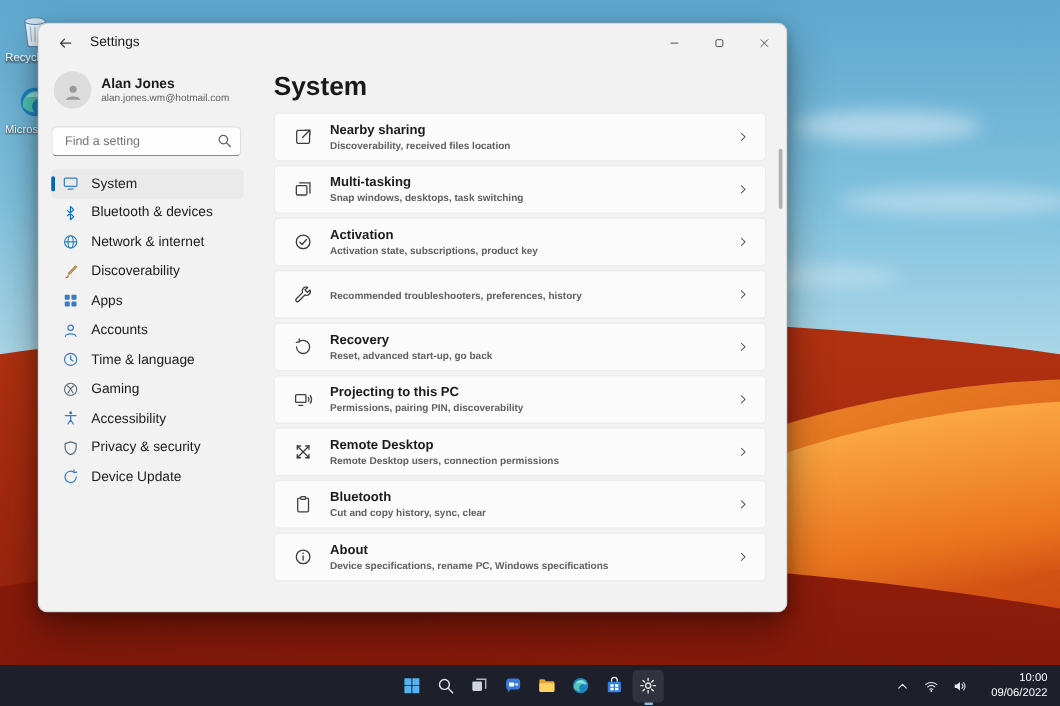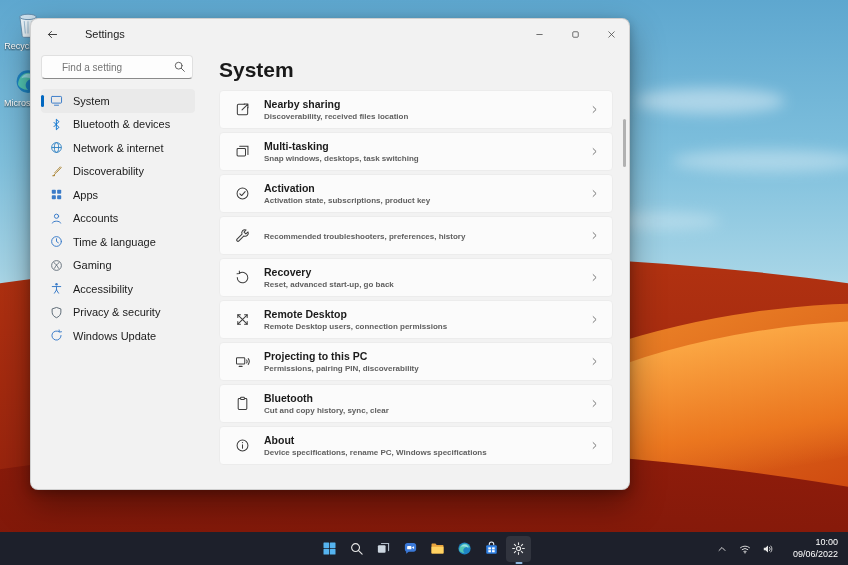--- a/index.html
+++ b/index.html
@@ -32,38 +32,38 @@
   .desk-label{max-width:48px;font-size:9px;color:#fff;text-shadow:0 1px 2px rgba(0,0,0,.85);
     white-space:nowrap;overflow:hidden;text-overflow:ellipsis;}
 
   
   .window{position:absolute;left:30px;top:18px;width:600px;height:472px;z-index:5;
     background:#f2f2f2;border-radius:8px;border:1px solid rgba(0,0,0,.14);overflow:hidden;
     box-shadow:0 14px 34px rgba(0,0,0,.38),0 3px 10px rgba(0,0,0,.22);}
   .titlebar{height:30px;display:flex;align-items:center;padding-left:8px;}
   .back-btn{width:26px;height:24px;display:flex;align-items:center;justify-content:center;color:#3c3c3c;border-radius:4px;}
   .back-btn svg{width:13px;height:13px;}
-  .win-title{font-size:11px;color:#1c1c1c;margin-left:20px;}
+  .win-title{font-size:11px;color:#1c1c1c;margin-left:7px;}
   .controls{margin-left:auto;display:flex;height:100%;}
   .ctrl{width:36px;height:100%;display:flex;align-items:center;justify-content:center;color:#454545;}
   .ctrl svg{width:11px;height:11px;}
 
   .window-body{display:flex;height:calc(100% - 30px);}
 
   
   .sidebar{width:172px;flex-shrink:0;padding:6px 8px 0 10px;}
   .user{display:flex;align-items:center;gap:8px;padding:2px 2px;margin-bottom:12px;border-radius:4px;}
   .avatar{width:30px;height:30px;border-radius:50%;background:#dcdcdc;display:flex;align-items:center;justify-content:center;color:#9a9a9a;flex-shrink:0;overflow:hidden;}
   .avatar svg{width:17px;height:17px;margin-top:2px;}
   .user-text{display:flex;flex-direction:column;min-width:0;}
   .user-name{font-size:11px;font-weight:700;color:#1a1a1a;}
   .user-email{font-size:8px;color:#5f5f5f;margin-top:1px;white-space:nowrap;}
   .search-wrap{position:relative;margin:0 2px 10px 0;}
   .search{width:100%;height:24px;border:1px solid #e0e0e0;border-bottom:1px solid #8a8a8a;border-radius:4px;
-    background:#fdfdfd;font-size:10px;padding:0 26px 0 20px;color:#333;font-family:inherit;outline:none;}
+    background:#fdfdfd;font-size:10px;padding:0 26px 0 10px;color:#333;font-family:inherit;outline:none;}
   .search::placeholder{color:#757575;}
   .search-icon{position:absolute;right:7px;top:5px;color:#5f5f5f;display:flex;}
   .search-icon svg{width:13px;height:13px;}
   .nav{display:flex;flex-direction:column;}
   .nav-item{position:relative;display:flex;align-items:center;gap:10px;height:23.5px;border-radius:4px;
     padding:0 8px;font-size:11px;color:#1b1b1b;}
   .nav-item.selected{background:#eaeaea;}
   .nav-item.selected::before{content:"";position:absolute;left:0;top:5.7px;width:3px;height:12px;border-radius:2px;background:var(--accent,#0067c0);}
   .nav-icon{width:14px;height:14px;display:flex;align-items:center;justify-content:center;flex-shrink:0;}
   .nav-icon svg{width:13px;height:13px;}
@@ -166,20 +166,34 @@
         <span style="display:flex">
             <svg viewBox="0 0 16 16" fill="none" stroke="currentColor" stroke-width="1.1" stroke-linecap="round">
               <path d="M4 4l8 8M12 4l-8 8"></path>
             </svg>
           </span>
       </button>
     </div>
   </div>
   <div class="window-body">
     <aside class="sidebar">
+      <div class="user">
+        <span class="avatar">
+          <span style="display:flex">
+              <svg viewBox="0 0 24 24" fill="currentColor">
+                <circle cx="12" cy="9" r="4"></circle>
+                <path d="M4 21c1-5 15-5 16 0z"></path>
+              </svg>
+            </span>
+        </span>
+        <span class="user-text">
+          <span class="user-name">Alan Jones</span>
+          <span class="user-email">alan.jones.wm@hotmail.com</span>
+        </span>
+      </div>
       <div class="search-wrap">
         <input class="search" type="text" placeholder="Find a setting" style="">
         <span class="search-icon">
             <svg viewBox="0 0 16 16" fill="none" stroke="currentColor" stroke-width="1.2" stroke-linecap="round">
               <circle cx="7" cy="7" r="4.2"></circle>
               <path d="M10.2 10.2L14 14"></path>
             </svg>
           </span>
       </div>
       <nav class="nav">
@@ -274,21 +288,21 @@
             </span>
     <span class="nav-label">Privacy &amp; security</span>
   </div>
           <div class="nav-item">
     <span class="nav-icon" style="color: rgb(58, 123, 200);">
               <svg viewBox="0 0 16 16" fill="none" stroke="currentColor" stroke-width="1.2" stroke-linecap="round" stroke-linejoin="round">
                 <path d="M13.6 8A5.6 5.6 0 1 1 11 3.3"></path>
                 <path d="M11.2 1.2l.3 2.6 2.6-.4"></path>
               </svg>
             </span>
-    <span class="nav-label">Windows Update</span>
+    <span class="nav-label">Device Update</span>
   </div>
         </nav>
     </aside>
     <main class="content">
       <h1 class="page-title">System</h1>
       <div class="cards">
           <div class="card">
     <span class="card-icon">
               <svg viewBox="0 0 16 16" fill="none" stroke="currentColor" stroke-width="1.1" stroke-linecap="round" stroke-linejoin="round">
                 <path d="M10.5 2.5H3.8c-.7 0-1.3.6-1.3 1.3v8.4c0 .7.6 1.3 1.3 1.3h8.4c.7 0 1.3-.6 1.3-1.3V5.5"></path>
@@ -366,46 +380,46 @@
       <span class="card-sub">Reset, advanced start-up, go back</span>
     </span>
     <span class="card-chevron">
               <svg viewBox="0 0 16 16" fill="none" stroke="currentColor" stroke-width="1.2" stroke-linecap="round" stroke-linejoin="round">
                 <path d="M6 3.8L10.3 8 6 12.2"></path>
               </svg>
             </span>
   </div>
           <div class="card">
     <span class="card-icon">
-              <svg viewBox="0 0 16 16" fill="none" stroke="currentColor" stroke-width="1.1" stroke-linecap="round" stroke-linejoin="round">
-                <path d="M3 3l10 10M13 3L3 13"></path>
-                <path d="M3 5.8V3h2.8M10.2 3H13v2.8M13 10.2V13h-2.8M5.8 13H3v-2.8"></path>
-              </svg>
-            </span>
-    <span class="card-text">
-      <span class="card-title">Remote Desktop</span>
-      <span class="card-sub">Remote Desktop users, connection permissions</span>
-    </span>
-    <span class="card-chevron">
-              <svg viewBox="0 0 16 16" fill="none" stroke="currentColor" stroke-width="1.2" stroke-linecap="round" stroke-linejoin="round">
-                <path d="M6 3.8L10.3 8 6 12.2"></path>
-              </svg>
-            </span>
-  </div>
-          <div class="card">
-    <span class="card-icon">
               <svg viewBox="0 0 16 16" fill="none" stroke="currentColor" stroke-width="1.1" stroke-linecap="round">
                 <rect x="1.6" y="4" width="8.8" height="6.6" rx="0.8"></rect>
                 <path d="M4.4 13.2h3.2"></path>
                 <path d="M12.4 6.4a2.8 2.8 0 0 1 0 3.2M14.1 4.9a5.2 5.2 0 0 1 0 6.2"></path>
               </svg>
             </span>
     <span class="card-text">
       <span class="card-title">Projecting to this PC</span>
       <span class="card-sub">Permissions, pairing PIN, discoverability</span>
+    </span>
+    <span class="card-chevron">
+              <svg viewBox="0 0 16 16" fill="none" stroke="currentColor" stroke-width="1.2" stroke-linecap="round" stroke-linejoin="round">
+                <path d="M6 3.8L10.3 8 6 12.2"></path>
+              </svg>
+            </span>
+  </div>
+          <div class="card">
+    <span class="card-icon">
+              <svg viewBox="0 0 16 16" fill="none" stroke="currentColor" stroke-width="1.1" stroke-linecap="round" stroke-linejoin="round">
+                <path d="M3 3l10 10M13 3L3 13"></path>
+                <path d="M3 5.8V3h2.8M10.2 3H13v2.8M13 10.2V13h-2.8M5.8 13H3v-2.8"></path>
+              </svg>
+            </span>
+    <span class="card-text">
+      <span class="card-title">Remote Desktop</span>
+      <span class="card-sub">Remote Desktop users, connection permissions</span>
     </span>
     <span class="card-chevron">
               <svg viewBox="0 0 16 16" fill="none" stroke="currentColor" stroke-width="1.2" stroke-linecap="round" stroke-linejoin="round">
                 <path d="M6 3.8L10.3 8 6 12.2"></path>
               </svg>
             </span>
   </div>
           <div class="card">
     <span class="card-icon">
               <svg viewBox="0 0 16 16" fill="none" stroke="currentColor" stroke-width="1.1">

